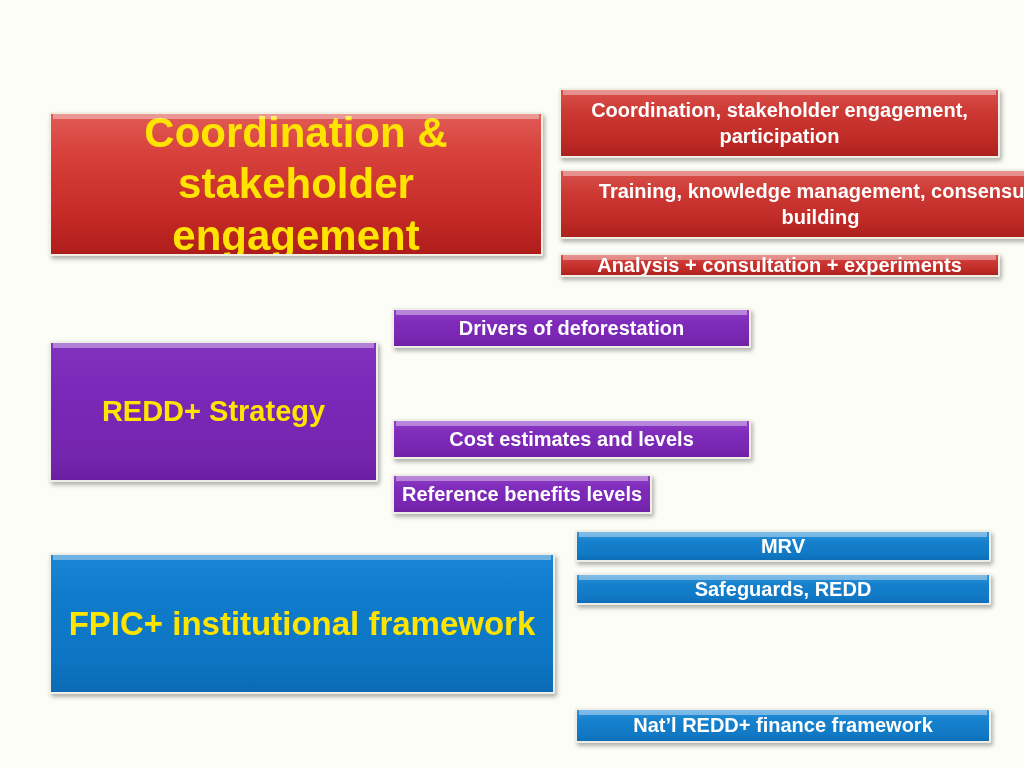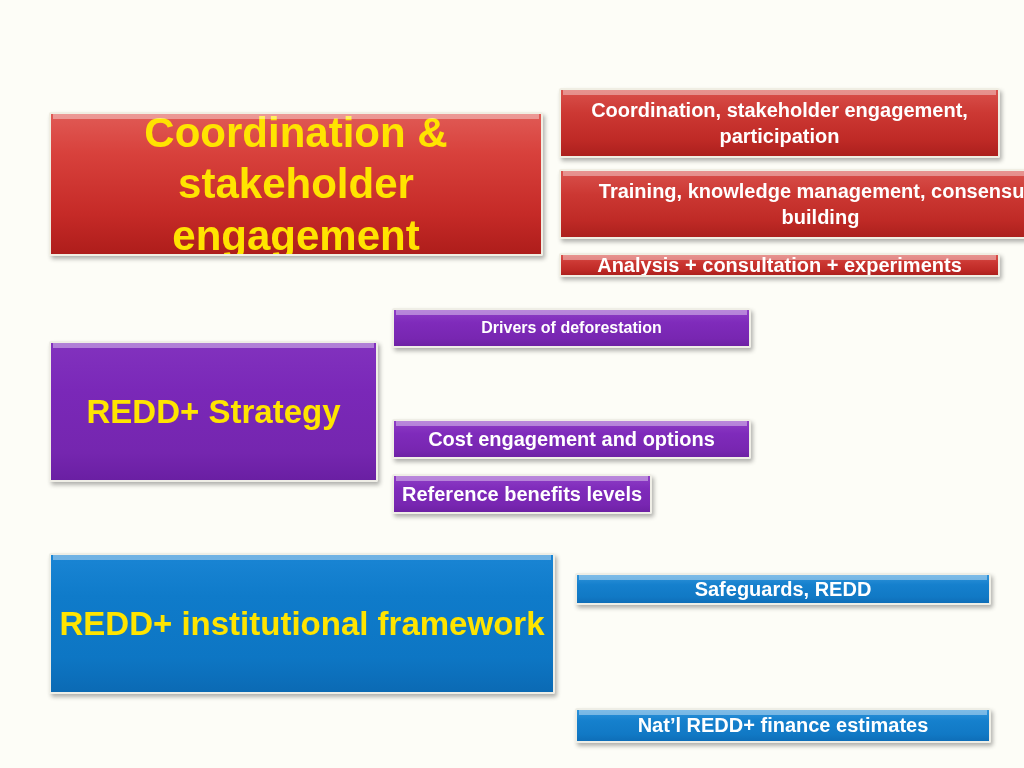--- a/index.html
+++ b/index.html
@@ -102,22 +102,22 @@
     border: 2px solid #eeeee6;
     color: #ffffff;
   }
 
   
   #red-main-box      { left: 49px;  top: 112px; width: 494px; height: 144px; font-size: 42px; line-height: 1.22; }
   #red-sub-1         { left: 559px; top: 88px;  width: 441px; height: 70px;  font-size: 20px; line-height: 1.3; }
   #red-sub-2         { left: 559px; top: 169px; width: 523px; height: 70px;  font-size: 20px; line-height: 1.3; }
   #red-sub-3         { left: 559px; top: 253px; width: 441px; height: 24px;  font-size: 20px; }
 
-  #purple-main-box   { left: 49px;  top: 341px; width: 329px; height: 141px; font-size: 33px; }
-  #purple-sub-1      { left: 392px; top: 308px; width: 359px; height: 40px;  font-size: 16px; }
+  #purple-main-box   { left: 49px;  top: 341px; width: 329px; height: 141px; font-size: 29px; }
+  #purple-sub-1      { left: 392px; top: 308px; width: 359px; height: 40px;  font-size: 20px; }
   #purple-sub-2      { left: 392px; top: 363px; width: 359px; height: 40px;  font-size: 20px; }
   #purple-sub-3      { left: 392px; top: 419px; width: 359px; height: 40px;  font-size: 20px; }
   #purple-sub-4      { left: 392px; top: 474px; width: 359px); height: 40px;  font-size: 20px; }
 
   #blue-main-box     { left: 49px;  top: 553px; width: 506px; height: 141px; font-size: 33px; line-height: 1.25; }
   #blue-sub-1        { left: 575px; top: 530px; width: 416px; height: 32px;  font-size: 20px; }
   #blue-sub-2        { left: 575px; top: 573px; width: 416px; height: 32px;  font-size: 20px; }
   #blue-sub-3        { left: 575px; top: 617px; width: 416px; height: 32px;  font-size: 20px; }
   #blue-sub-4        { left: 575px; top: 661px; width: 416px; height: 32px;  font-size: 20px; }
   #blue-sub-5        { left: 575px; top: 708px; width: 416px; height: 35px;  font-size: 20px; }
@@ -147,35 +147,38 @@
   <div class="box purple-main" id="purple-main-box">
     <span class="box-label">REDD+ Strategy</span>
   </div>
 
   <div class="box purple-sub" id="purple-sub-1">
     <span class="box-label">Drivers of deforestation</span>
   </div>
 
 
   <div class="box purple-sub" id="purple-sub-3">
-    <span class="box-label">Cost engagement and options</span>
+    <span class="box-label">Cost estimates and levels</span>
   </div>
 
   <div class="box purple-sub" id="purple-sub-4">
     <span class="box-label">Reference benefits levels</span>
   </div>
 
   <div class="box blue-main" id="blue-main-box">
-    <span class="box-label">REDD+ institutional framework</span>
+    <span class="box-label">FPIC+ institutional framework</span>
   </div>
 
+  <div class="box blue-sub" id="blue-sub-1">
+    <span class="box-label">MRV</span>
+  </div>
 
   <div class="box blue-sub" id="blue-sub-2">
     <span class="box-label">Safeguards, REDD</span>
   </div>
 
 
 
   <div class="box blue-sub" id="blue-sub-5">
-    <span class="box-label">Nat’l REDD+ finance estimates</span>
+    <span class="box-label">Nat’l REDD+ finance framework</span>
   </div>
 
 </div>
 
 </body></html>

